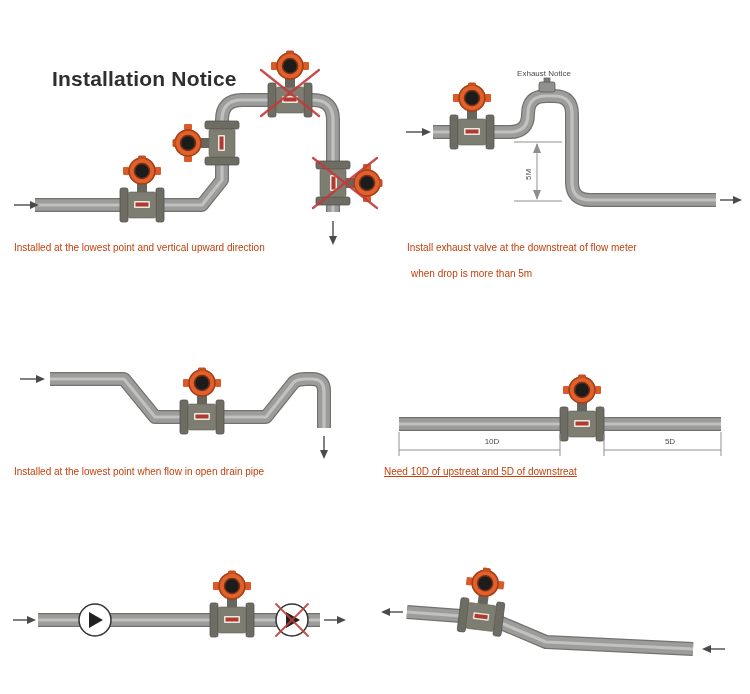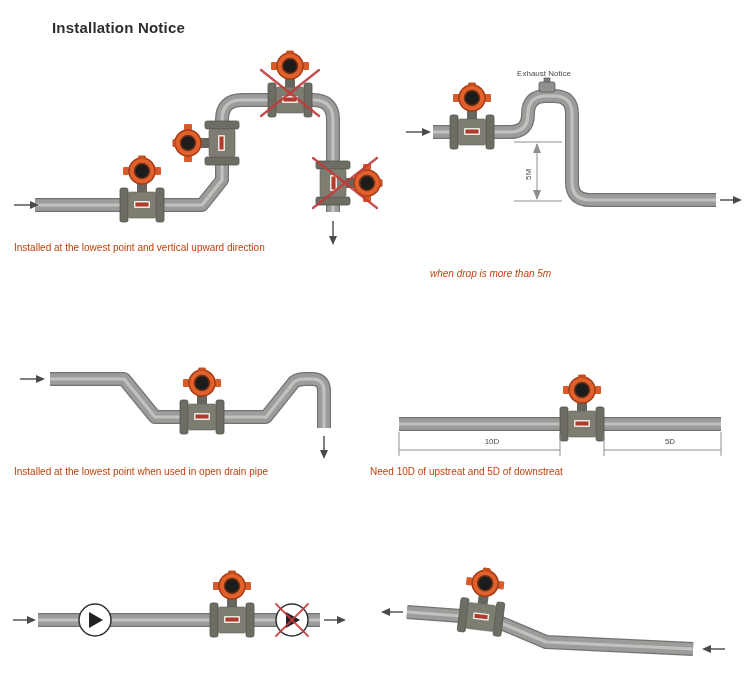--- a/index.html
+++ b/index.html
@@ -1,21 +1,21 @@
 <!DOCTYPE html>
 <html><head>
 <meta charset="utf-8">
 <style>
   html,body{margin:0;padding:0;background:#ffffff;}
   #stage{
     position:relative;width:750px;height:694px;background:#ffffff;overflow:hidden;
     font-family:"Liberation Sans", sans-serif;color:#3c3c3c;
   }
   .abs{position:absolute;}
-  .title{font-size:15px;font-weight:bold;color:#2e2e2e;letter-spacing:.2px;}
+  .title{font-size:21px;font-weight:bold;color:#2e2e2e;letter-spacing:.2px;margin-top:48px;}
   .caption{font-size:10px;color:#c2410c;white-space:nowrap;}
   .tinylabel{font-size:8px;color:#4a4a4a;white-space:nowrap;text-align:center;}
   .rot90{transform:rotate(-90deg);transform-origin:left top;}
   svg{display:block;overflow:visible;}
   .pipe-outline{fill:none;stroke:#72726f;stroke-width:14;stroke-linejoin:round;stroke-linecap:butt;}
   .pipe-fill{fill:none;stroke:#9c9c9a;stroke-width:11.5;stroke-linejoin:round;stroke-linecap:butt;}
   .pipe-sheen{fill:none;stroke:#c8c8c6;stroke-width:3.2;stroke-linejoin:round;opacity:.85;}
   .flow-arrow{stroke:#4a4a4a;stroke-width:1.4;}
   .flow-head{fill:#4a4a4a;stroke:none;}
   .dim{stroke:#8f8f8f;stroke-width:1;}
@@ -102,41 +102,42 @@
         <line class="dim" x1="114" y1="82" x2="162" y2="82"></line>
         <line class="dim" x1="114" y1="141" x2="162" y2="141"></line>
         <line class="dim" x1="137" y1="84" x2="137" y2="139"></line>
         <polygon class="dimhead" points="133,93 141,93 137,83"></polygon>
         <polygon class="dimhead" points="133,130 141,130 137,140"></polygon>
       </g>
     </svg>
     <div class="abs tinylabel" style="left:112px;top:9px;width:64px;">Exhaust Notice</div>
     <div class="abs tinylabel rot90" style="left:124px;top:120px;">5M</div>
   </div>
-  <div class="abs caption" style="left:430px;top:268px;font-style:italic;">when drop is more than 5m</div>
+  <div class="abs caption" style="left:407px;top:242px;">Install exhaust valve at the downstreat of flow meter</div>
+  <div class="abs caption" style="left:411px;top:268px;">when drop is more than 5m</div>
 
   <div class="abs" style="left:10px;top:360px;width:370px;height:105px;">
     <svg width="370" height="105" viewBox="0 0 370 105">
       <g>
         <path class="pipe-outline" d="M 40 19 H 114 L 145 57 H 256 L 284 22 Q 288 19 296 19 H 302 Q 314 19 314 31 V 68"></path>
         <path class="pipe-fill" d="M 40 19 H 114 L 145 57 H 256 L 284 22 Q 288 19 296 19 H 302 Q 314 19 314 31 V 68"></path>
         <path class="pipe-sheen" d="M 40 19 H 114 L 145 57 H 256 L 284 22 Q 288 19 296 19 H 302 Q 314 19 314 31 V 68"></path>
       </g>
       <g>
         <line class="flow-arrow" x1="10" y1="19" x2="26" y2="19"></line>
         <polygon class="flow-head" points="26,15 26,23 35,19"></polygon>
       </g>
       <g>
         <line class="flow-arrow" x1="314" y1="76" x2="314" y2="90"></line>
         <polygon class="flow-head" points="310,90 318,90 314,99"></polygon>
       </g>
       <use href="#meter" transform="translate(192,57)"></use>
     </svg>
   </div>
-  <div class="abs caption" style="left:14px;top:466px;">Installed at the lowest point when used in open drain pipe</div>
+  <div class="abs caption" style="left:14px;top:466px;">Installed at the lowest point when flow in open drain pipe</div>
 
   <div class="abs" style="left:385px;top:360px;width:360px;height:105px;">
     <svg width="360" height="105" viewBox="0 0 360 105">
       <g>
         <path class="pipe-outline" d="M 14 64 H 336"></path>
         <path class="pipe-fill" d="M 14 64 H 336"></path>
         <path class="pipe-sheen" d="M 14 64 H 336"></path>
       </g>
       <use href="#meter" transform="translate(197,64)"></use>
       <g>
@@ -144,21 +145,21 @@
         <line class="dim" x1="175" y1="74" x2="175" y2="96"></line>
         <line class="dim" x1="219" y1="74" x2="219" y2="96"></line>
         <line class="dim" x1="336" y1="72" x2="336" y2="96"></line>
         <line class="dim" x1="14" y1="90" x2="175" y2="90"></line>
         <line class="dim" x1="219" y1="90" x2="336" y2="90"></line>
       </g>
     </svg>
     <div class="abs tinylabel" style="left:82px;top:77px;width:50px;">10D</div>
     <div class="abs tinylabel" style="left:260px;top:77px;width:50px;">5D</div>
   </div>
-  <div class="abs caption" style="left:370px;top:466px;">Need 10D of upstreat and 5D of downstreat</div>
+  <div class="abs caption" style="left:384px;top:466px;text-decoration:underline;">Need 10D of upstreat and 5D of downstreat</div>
 
   <div class="abs" style="left:10px;top:560px;width:365px;height:100px;">
     <svg width="365" height="100" viewBox="0 0 365 100">
       <g>
         <path class="pipe-outline" d="M 28 60 H 310"></path>
         <path class="pipe-fill" d="M 28 60 H 310"></path>
         <path class="pipe-sheen" d="M 28 60 H 310"></path>
       </g>
       <g>
         <line class="flow-arrow" x1="3" y1="60" x2="17" y2="60"></line>

